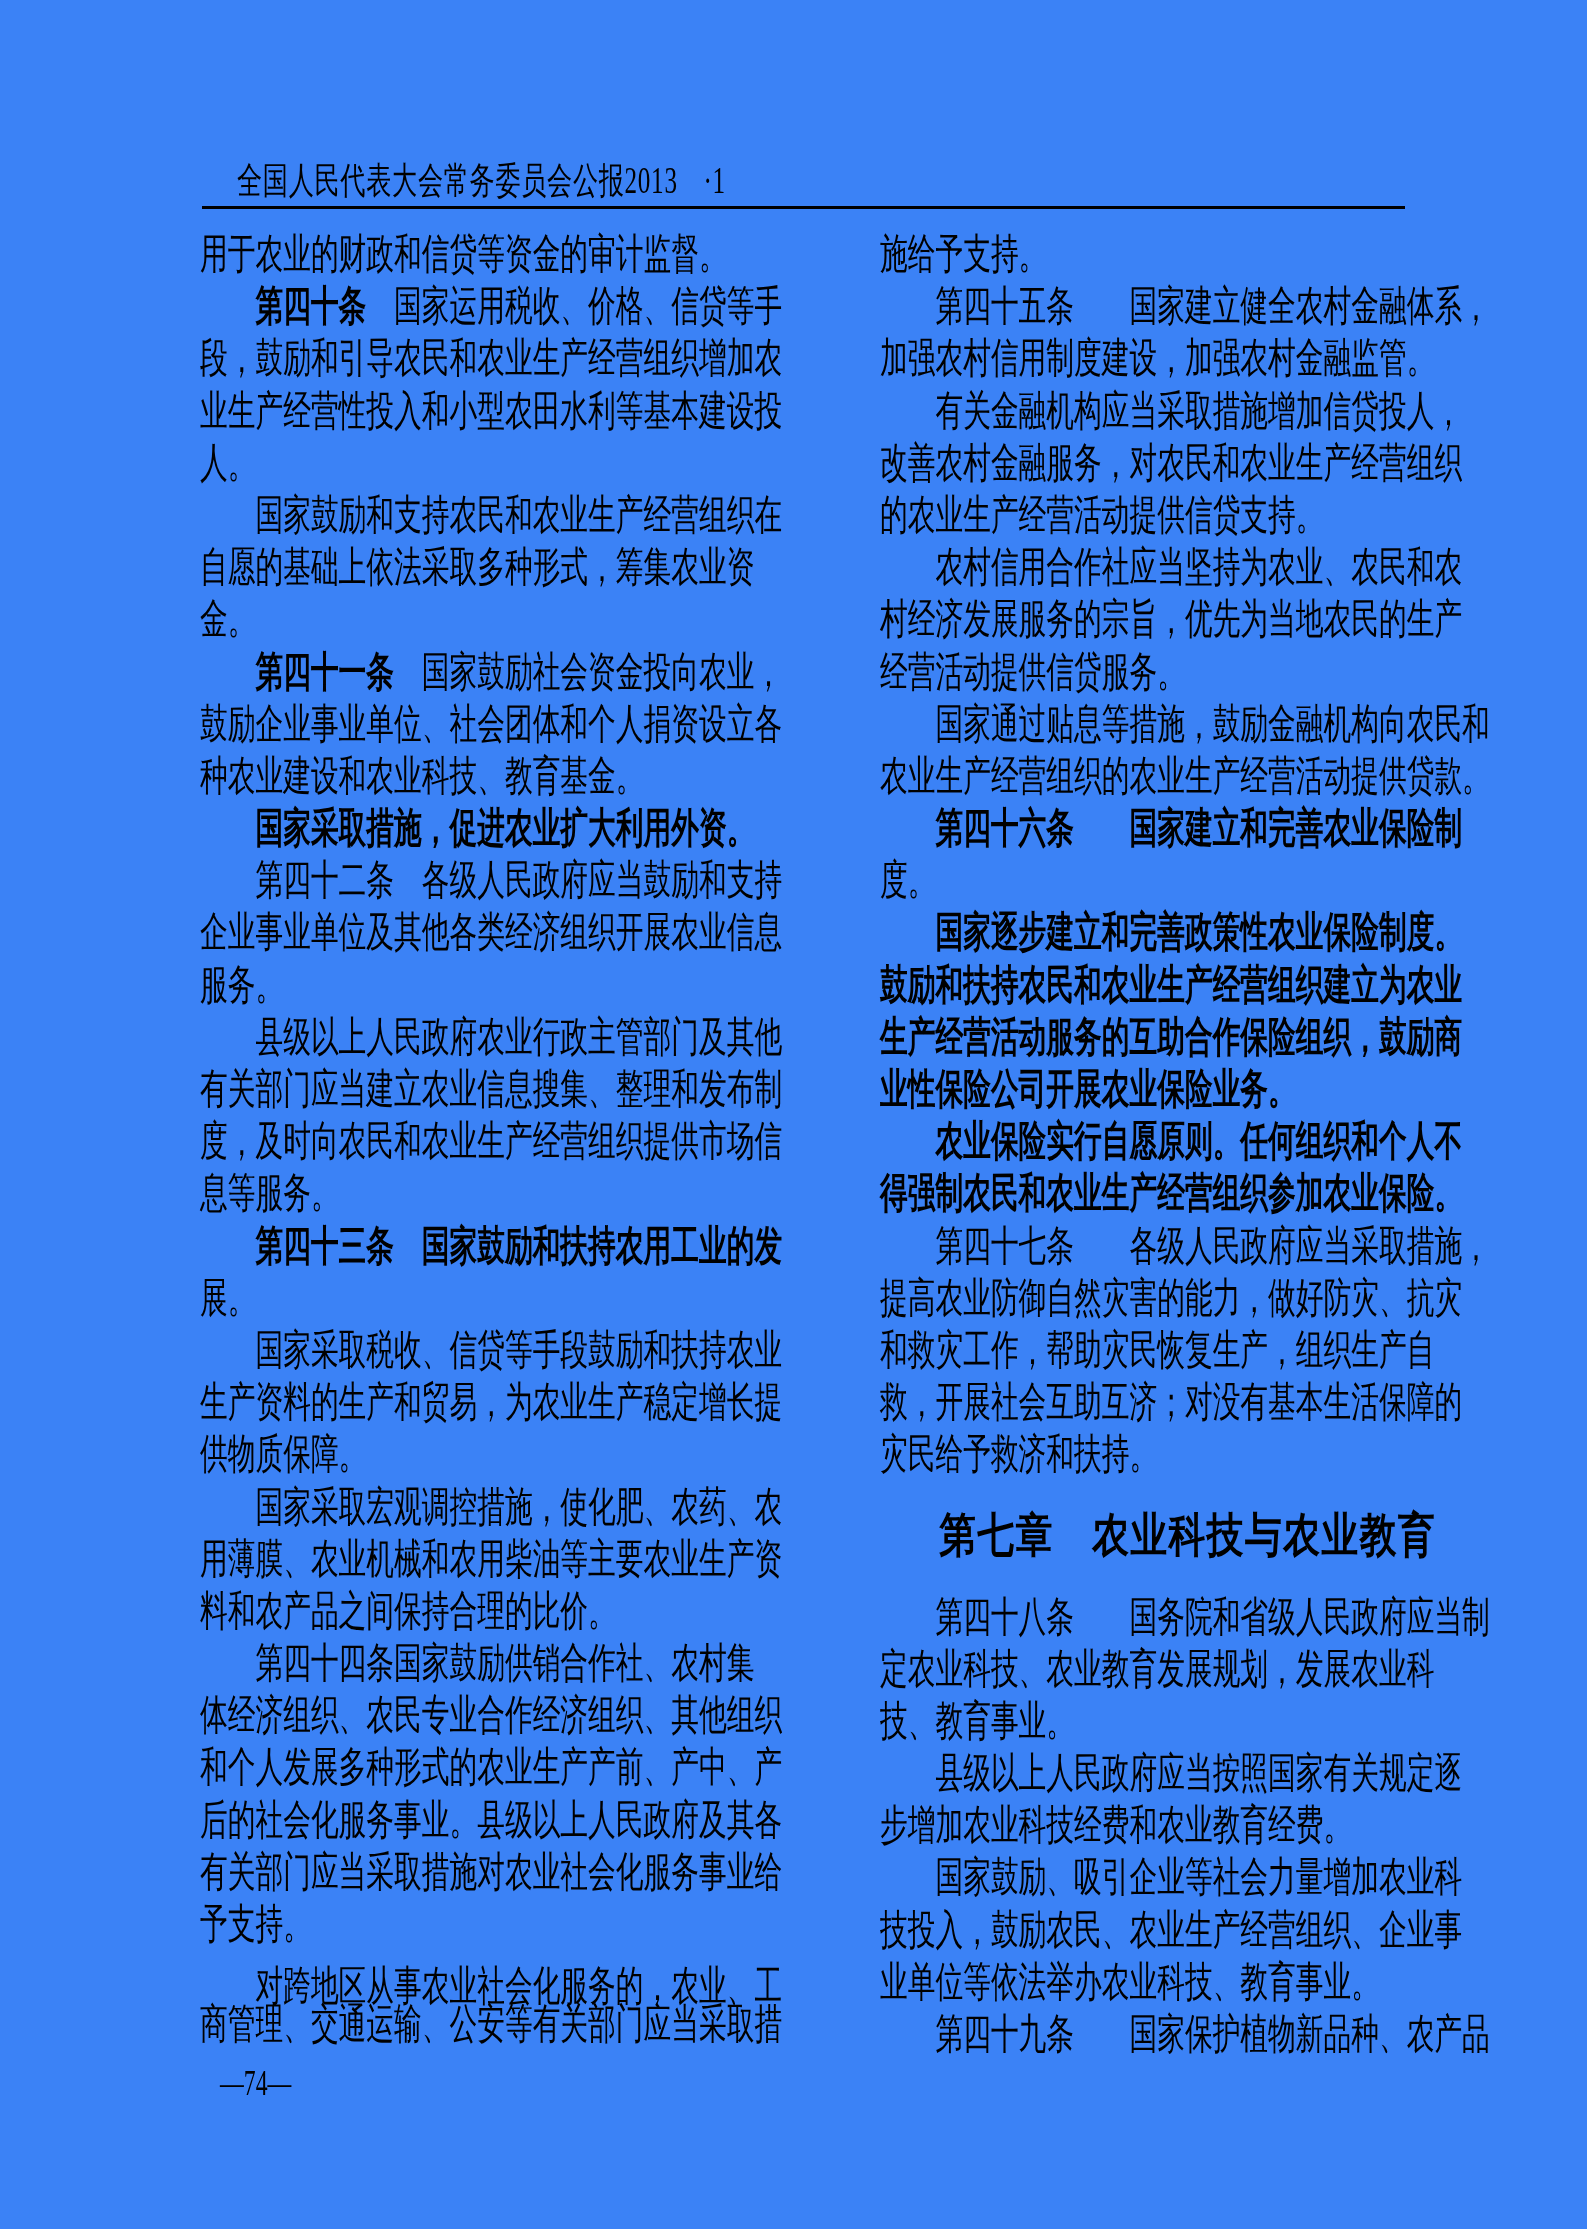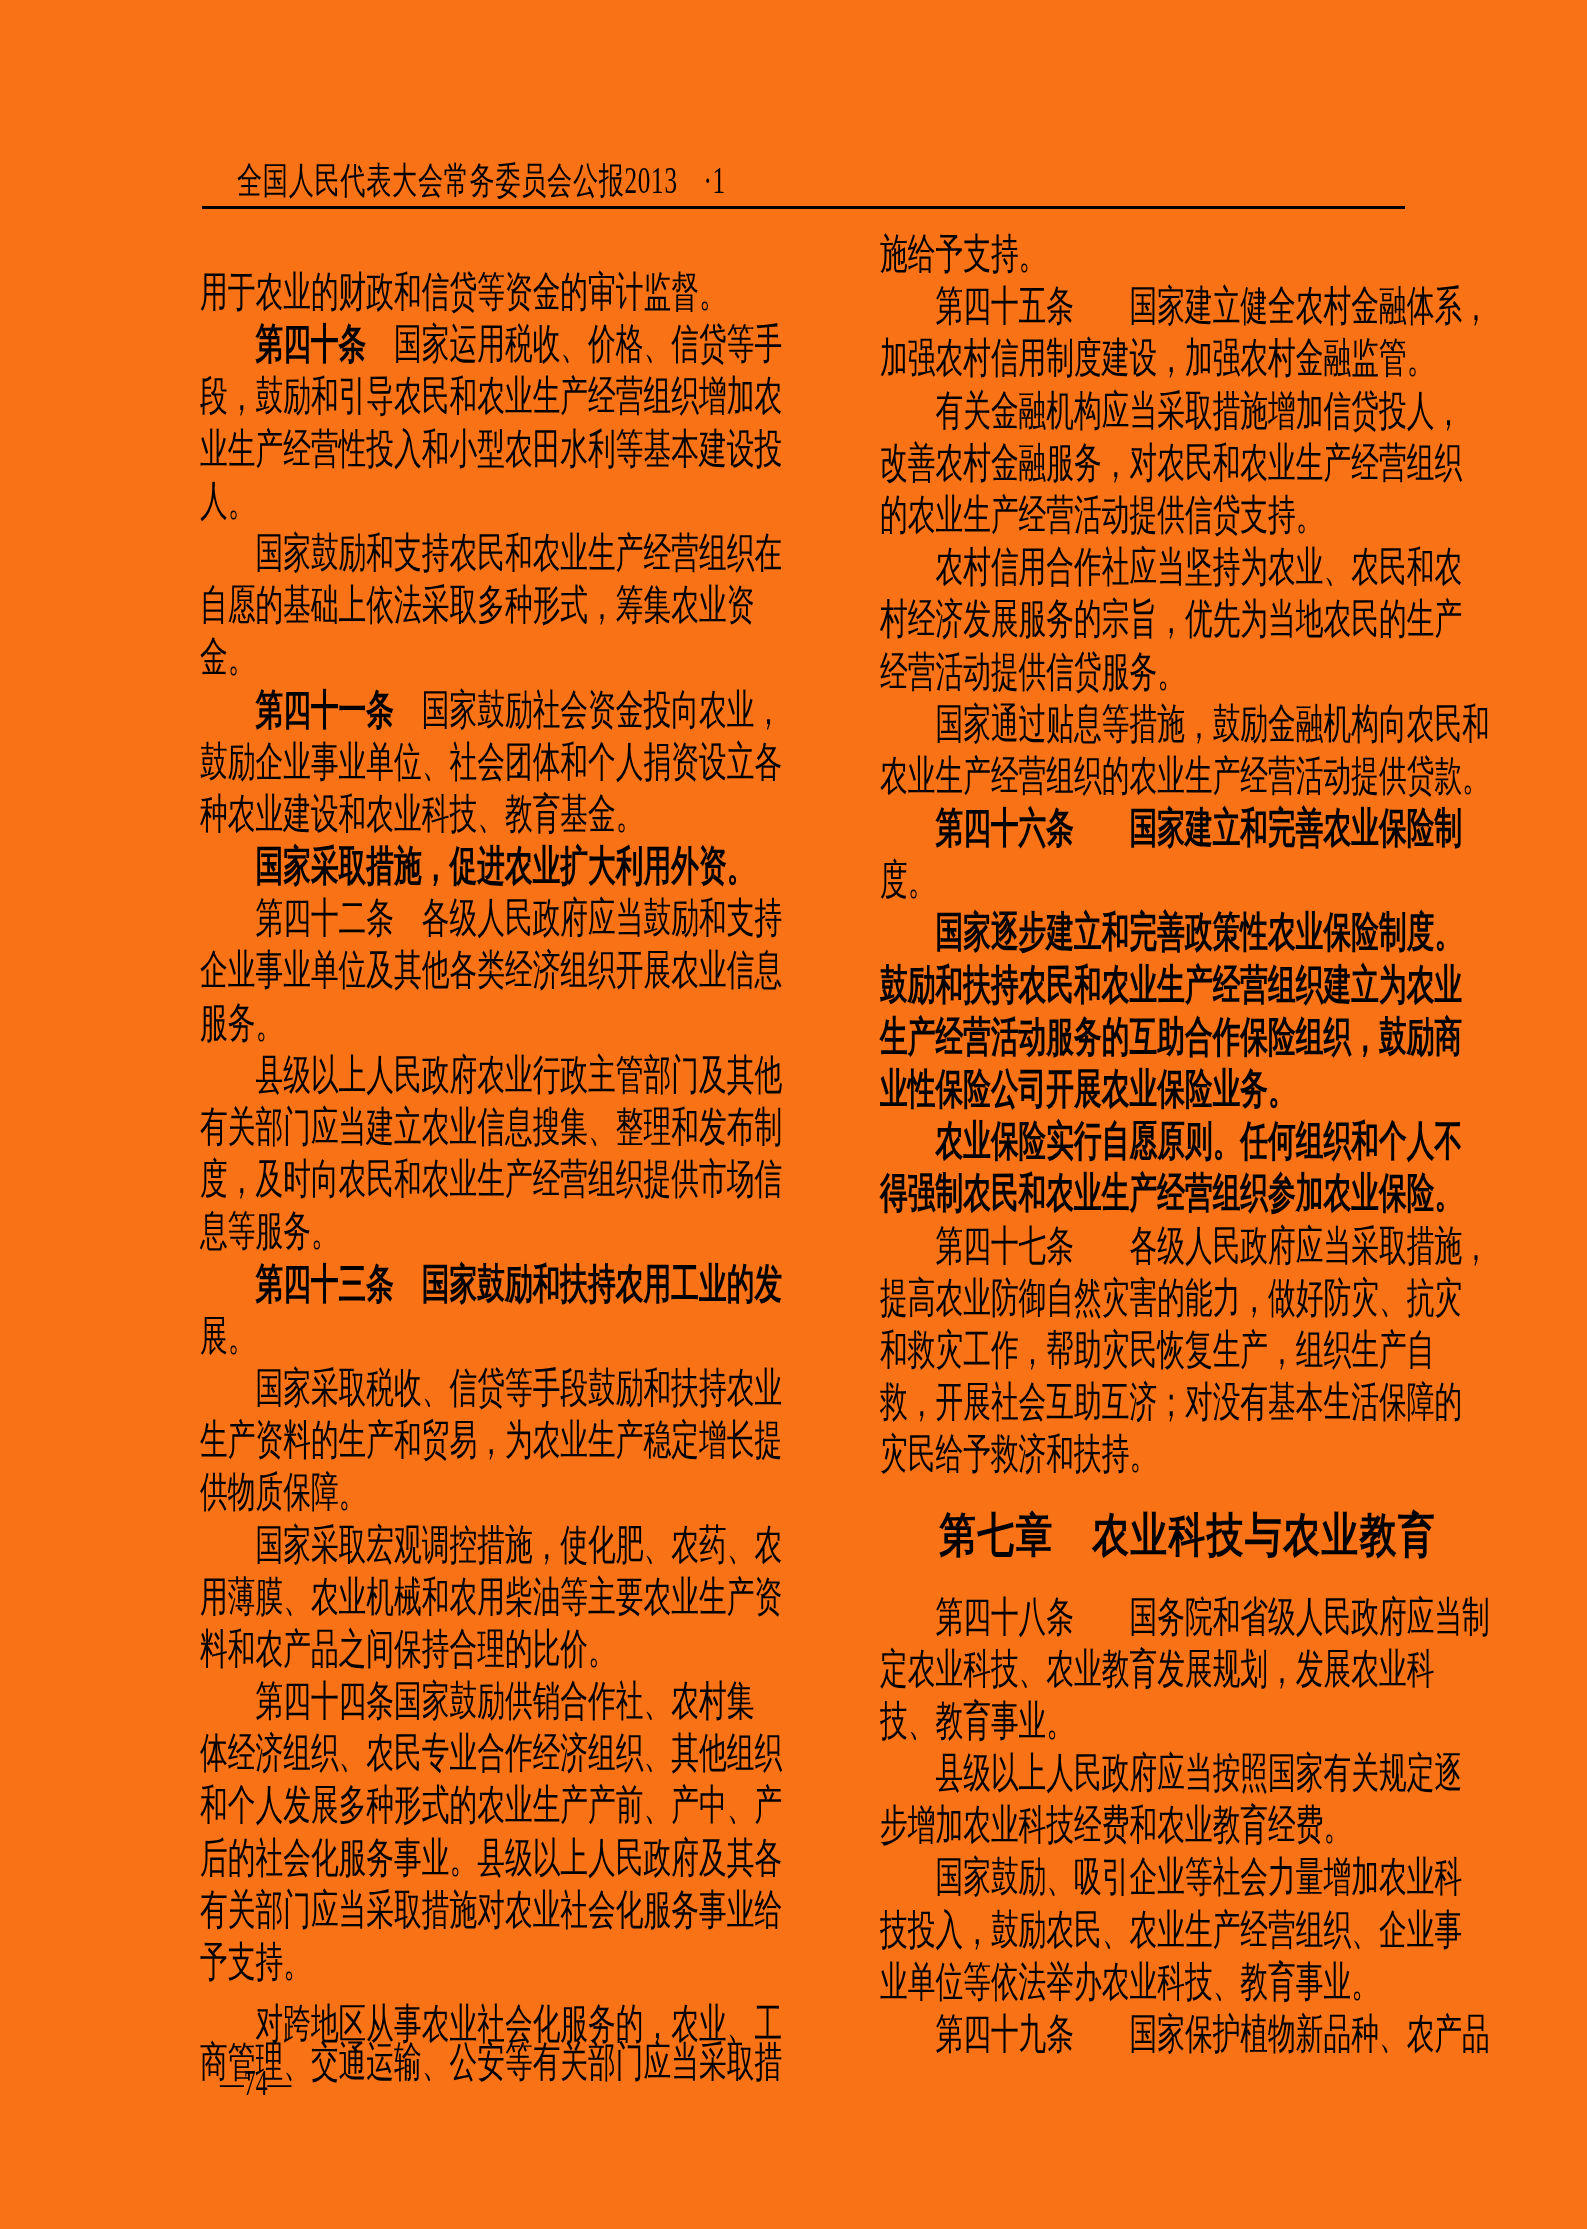--- a/index.html
+++ b/index.html
@@ -1,22 +1,22 @@
 <!DOCTYPE html>
 <html><head>
 <meta charset="utf-8">
 <style>
   html,body{margin:0;padding:0;background:#ffffff;}
-  .page{position:relative;width:1587px;height:2229px;background:#f97316;overflow:hidden;
+  .page{position:relative;width:1587px;height:2229px;background:#3b82f6;overflow:hidden;
         font-family:"Liberation Serif","DejaVu Serif",serif;color:#000;}
   .header-title{position:absolute;left:237px;top:160px;font-size:37px;line-height:42px;
         white-space:nowrap;transform:scaleX(0.68);transform-origin:0 50%;letter-spacing:1px;}
   .header-rule{position:absolute;left:202px;top:206px;width:1203px;height:3px;background:#000;}
   .col{position:absolute;top:228px;width:600px;}
-  .col-left{left:200px;margin-top:38px;}
+  .col-left{left:200px;}
   .col-right{left:880px;}
   .line{white-space:nowrap;height:52.2px;line-height:52.2px;font-size:42px;
         transform:scaleX(0.66);transform-origin:0 50%;}
   .line .bold{font-weight:bold;}
   .indent{padding-left:84px;}
   .gap-before{margin-top:10px;}
   .tight{margin-top:-14px;}
   .chapter{font-family:"Liberation Sans","DejaVu Sans",sans-serif;font-weight:bold;
         font-size:47px;height:64px;line-height:64px;margin-top:22px;margin-bottom:24px;
         padding-left:76px;transform:scaleX(0.78);transform-origin:0 50%;letter-spacing:2px;}

